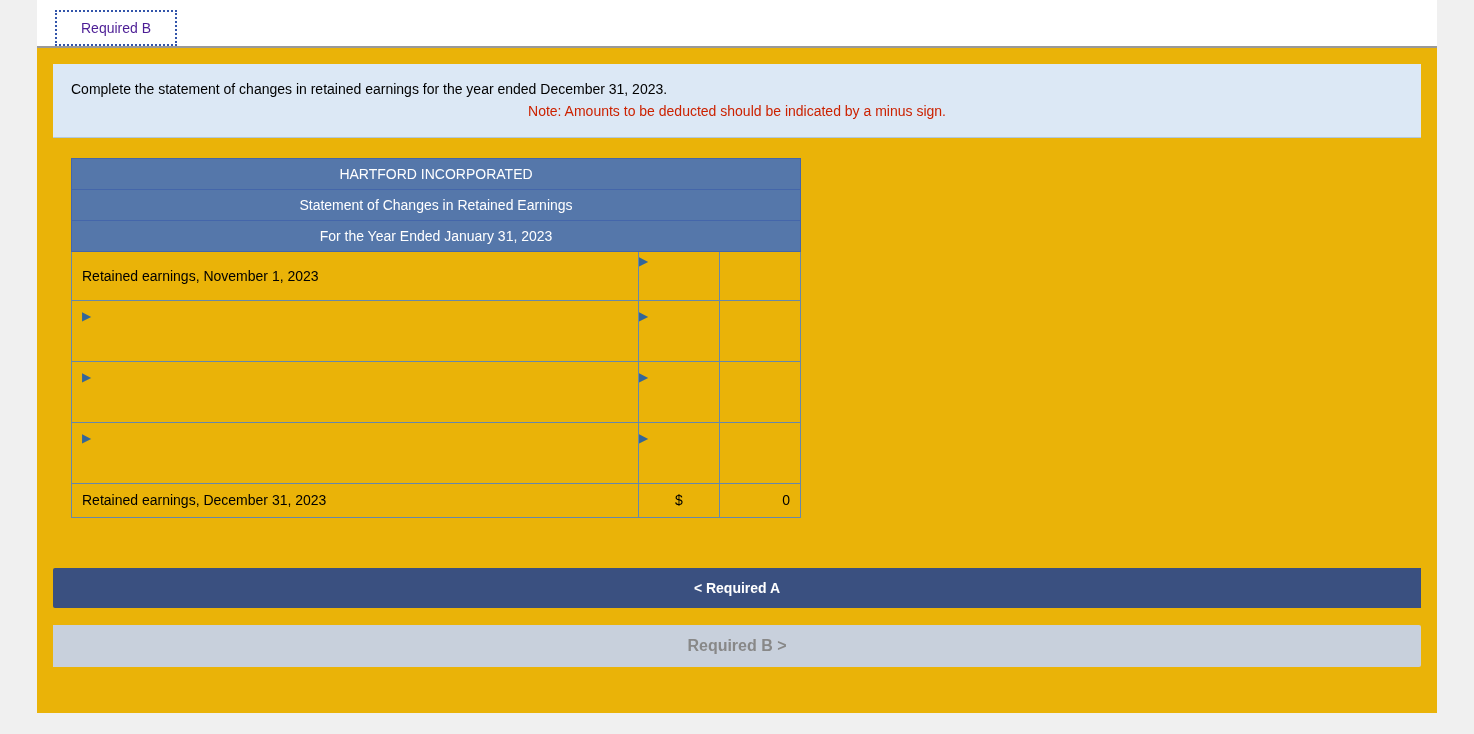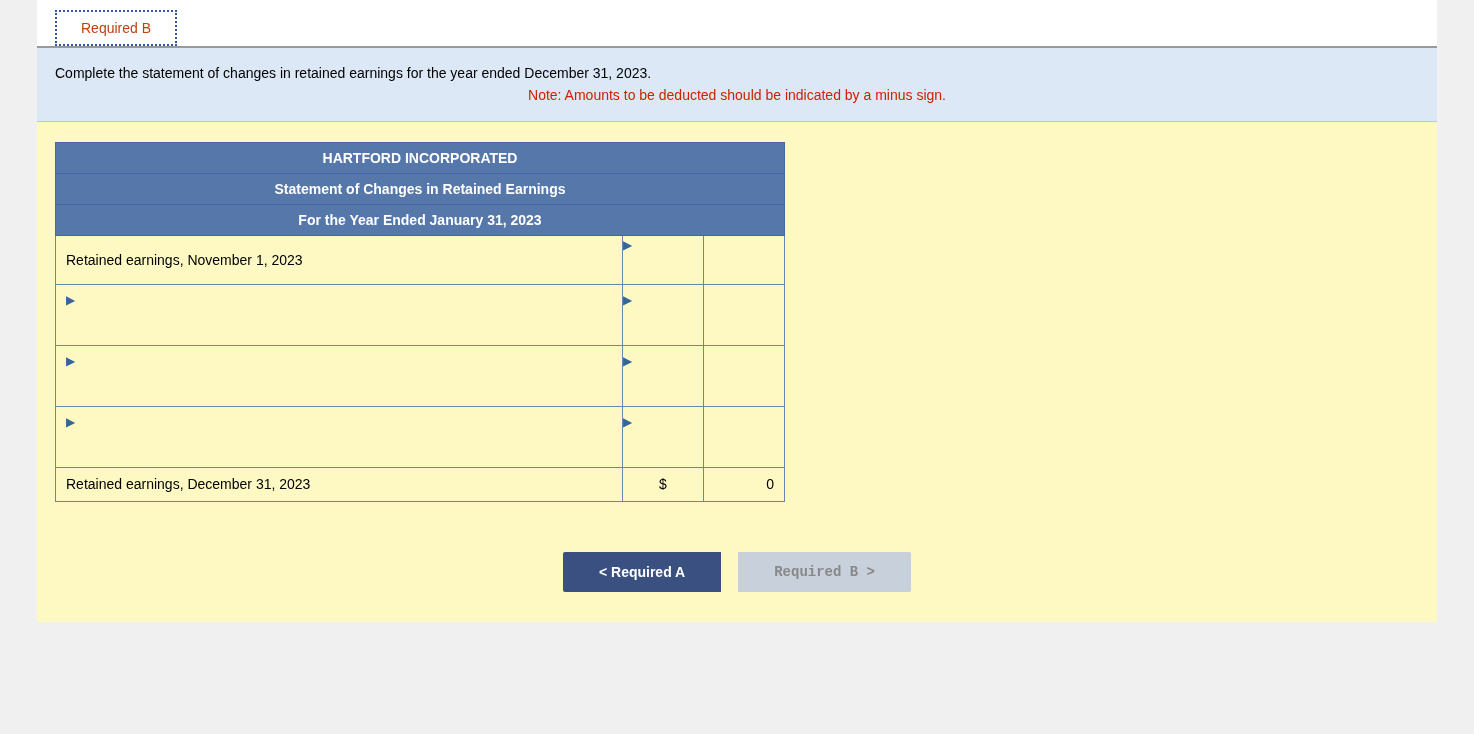--- a/index.html
+++ b/index.html
@@ -40,25 +40,25 @@
     .tab.active {
       border: 2px dotted #3355aa;
       border-bottom: 2px solid #fff;
       z-index: 2;
       margin-bottom: -2px;
       background: #fff;
     }
     .tab.inactive {
       border: 2px dotted #3355aa;
       background: #fff;
-      color: #c2410c;
+      color: #4c1d95;
     }
     .content-area {
-      background: #fef9c3;
-      padding: 0;
+      background: #eab308;
+      padding: 16px;
     }
     .note-bar {
       background: #dce8f5;
       padding: 14px 18px;
       border-bottom: 1px solid #b0c8e0;
       font-size: 14px;
       line-height: 1.6;
     }
     .note-bar .note-red {
       color: #cc2200;
@@ -68,21 +68,21 @@
       padding: 20px 18px 30px 18px;
     }
     .statement-table {
       width: 730px;
       border-collapse: collapse;
       border: 1px solid #6688aa;
     }
     .statement-table .header-row td {
       background: #5577aa;
       color: #fff;
-      font-weight: bold;
+      font-weight: normal;
       text-align: center;
       padding: 7px 10px;
       border: 1px solid #4466aa;
       font-size: 14px;
     }
     .statement-table .data-row td {
       border: 1px solid #6688aa;
       padding: 0;
       height: 34px;
     }
@@ -121,41 +121,41 @@
       display: inline-block;
       color: #336699;
       font-size: 12px;
       margin-right: 4px;
     }
     .nav-buttons {
       display: flex;
       justify-content: center;
       gap: 17px;
       padding: 20px 0 30px 0;
+      flex-direction: column;
     }
     .nav-btn-primary {
       background: #3a5080;
       color: #fff;
       border: none;
       padding: 12px 36px;
       font-size: 14px;
       font-weight: bold;
       cursor: pointer;
       border-radius: 2px 0 0 2px;
     }
     .nav-btn-secondary {
       background: #c8d0dc;
       color: #888;
       border: none;
       padding: 12px 36px;
-      font-size: 14px;
+      font-size: 16px;
       font-weight: bold;
       cursor: pointer;
       border-radius: 0 2px 2px 0;
-      font-family: Liberation Mono, monospace;
     }
   </style>
 </head>
 <body>
 
 <div class="outer-wrapper">
 
 
   <div class="tabs-area">
     <div class="tab inactive">

